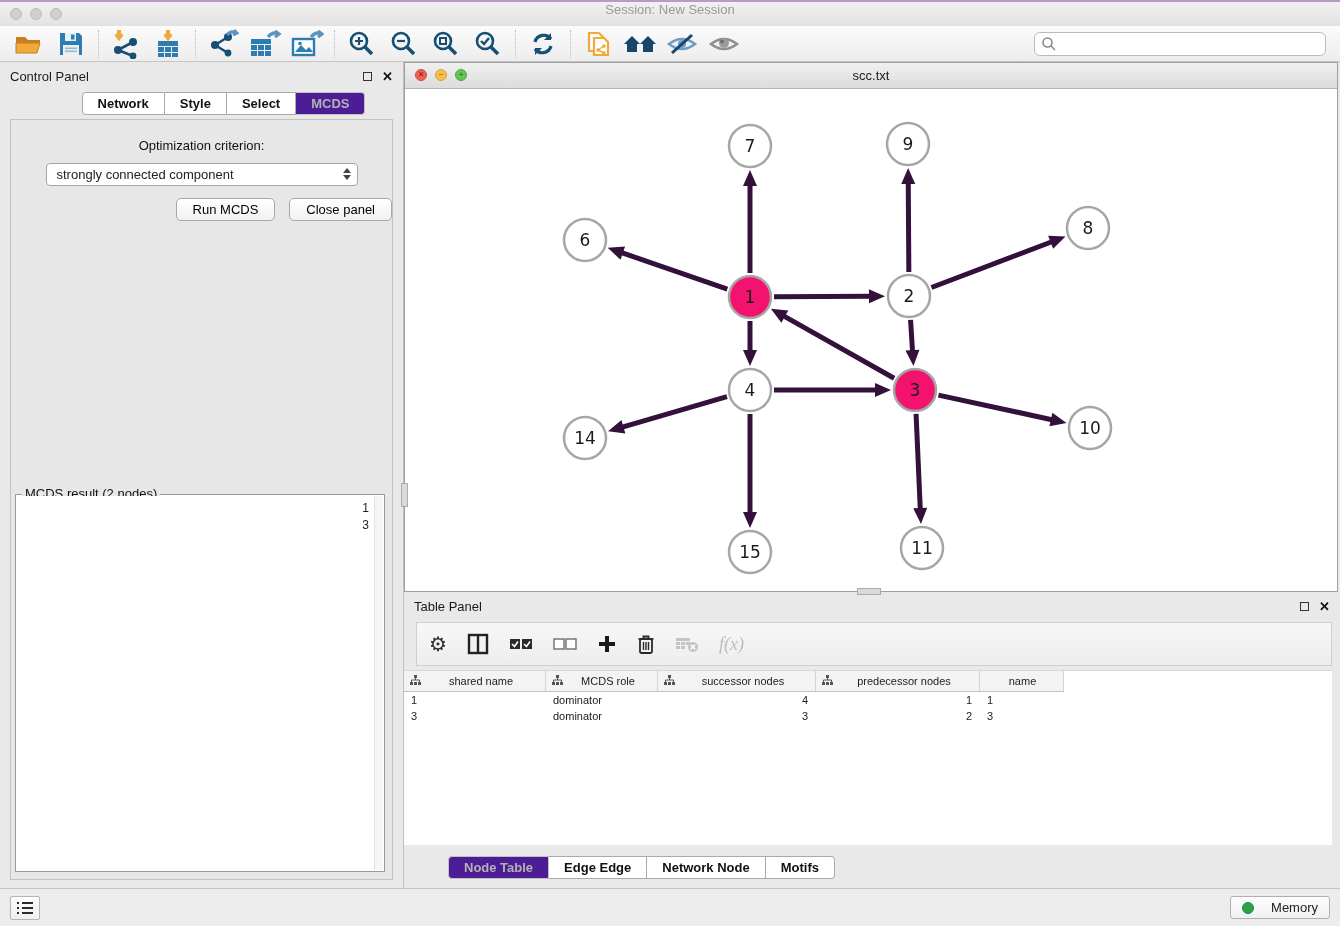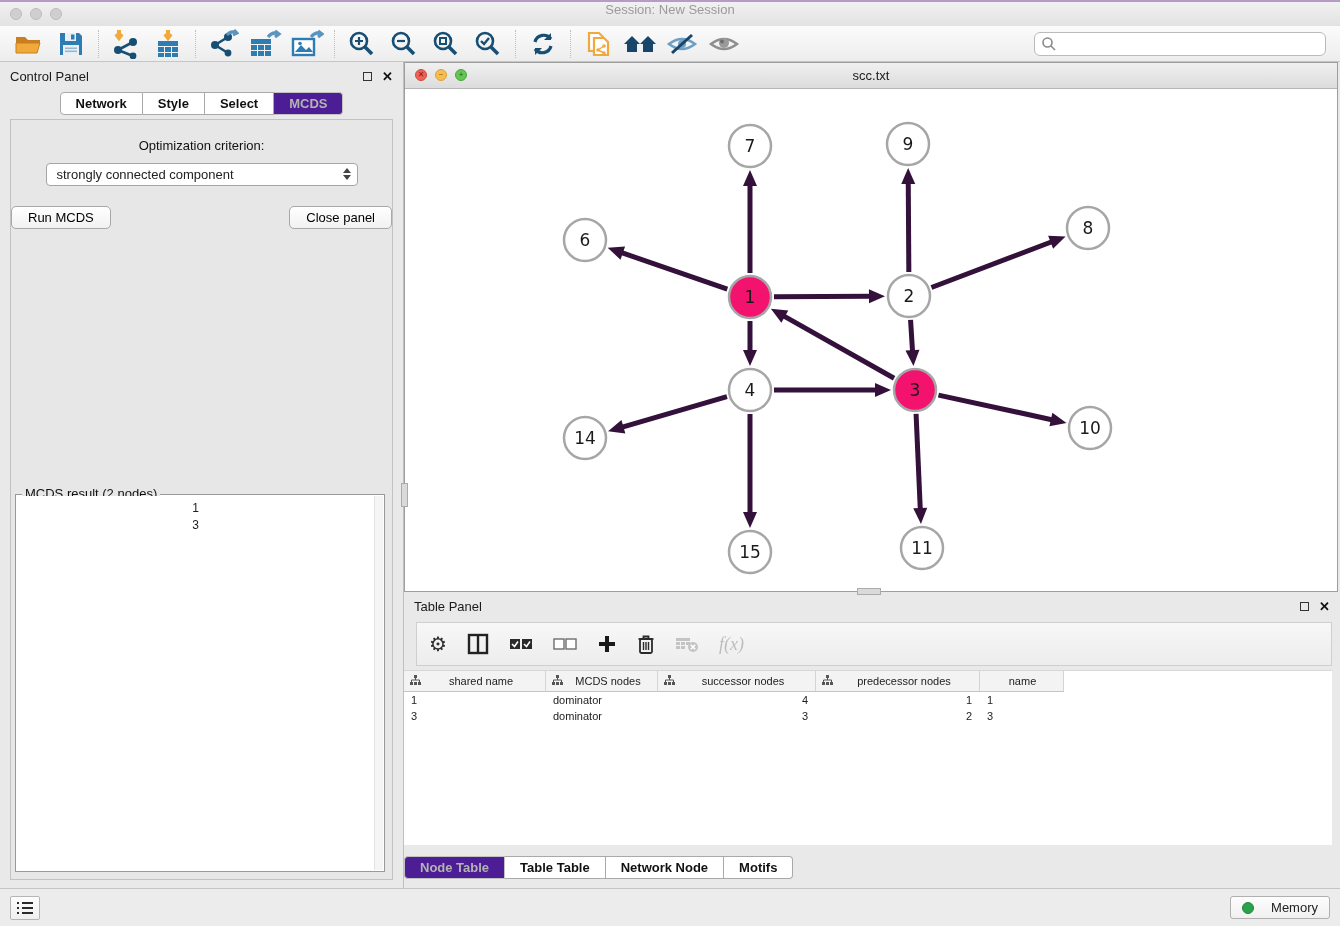--- a/index.html
+++ b/index.html
@@ -29,41 +29,41 @@
 
   
   .main { display:flex; height:826px; position:relative; }
 
   
   .control-panel { width:404px; background:#E9E9E9; border-right:1px solid #BFBFBF; display:flex; flex-direction:column; }
   .panel-head { height:28px; display:flex; align-items:center; padding:0 10px; font-size:13px; color:#1A1A1A; }
   .panel-head .ph-icons { margin-left:auto; display:flex; gap:10px; align-items:center; }
   .float-ic { width:9px; height:9px; border:1.5px solid #333; display:inline-block; }
   .close-ic { font-size:13px; font-weight:bold; color:#111; line-height:1; }
-  .cp-tabs { display:flex; justify-content:center; margin-top:2px; position:relative; z-index:2; }
+  .cp-tabs { display:flex; justify-content:center; margin-top:2px; position:relative; z-index:2;margin-left:44px; }
   .tab { padding:3px 15px; font-size:13px; font-weight:600; background:#FFF; border:1px solid #A9A9A9;
          border-left-width:0; color:#111; cursor:default; }
   .tab:first-child { border-left-width:1px; border-radius:4px 0 0 4px; }
   .tab:last-child { border-radius:0 4px 4px 0; }
   .tab.active { background:#4c1d95; color:#B3B3B3; border-color:#C2C2C2; }
   .cp-body { flex:1; margin:4px 10px 8px 10px; border:1px solid #C2C2C2; background:#E7E7E7;
              position:relative; text-align:center; padding-top:18px; }
   .opt-label { font-size:13px; color:#111; }
   .dropdown { width:312px; height:23px; margin:10px auto 0; background:#FFF; border:1px solid #A5A5A5;
               border-radius:4px; position:relative; display:flex; align-items:center; padding:0 32px 0 10px;
               font-size:13px; text-align:left; }
   .dd-stepper { position:absolute; right:6px; top:4px; display:flex; flex-direction:column; gap:2px; }
   .dd-stepper i { width:0; height:0; border-left:4px solid transparent; border-right:4px solid transparent; display:block; }
   .dd-up { border-bottom:5px solid #444; }
   .dd-down { border-top:5px solid #444; }
-  .cp-buttons { margin-top:20px; display:flex; justify-content:space-between; gap:28px; }
+  .cp-buttons { margin-top:12px; display:flex; justify-content:flex-end; gap:14px; }
   .btn { background:linear-gradient(#FFFFFF,#F1F1F1); border:1px solid #A8A8A8; border-radius:5px;
          padding:3px 16px; font-size:13px; font-family:"Liberation Sans",sans-serif; cursor:default; }
   .result-fieldset { position:absolute; left:4px; right:7px; top:374px; height:378px;
-                     border:1px solid #9A9A9A; text-align:center; background:#FFF;padding-left:37px; }
+                     border:1px solid #9A9A9A; text-align:right; background:#FFF;padding-left:37px; }
   .result-legend { position:absolute; top:-9px; left:6px; background:#E7E7E7; padding:0 3px; font-size:13px; color:#111; }
   .result-box { position:absolute; inset:1px; background:#FFF; padding:4px 14px 4px 5px; font-size:12px;
                 line-height:17px; overflow:hidden; }
   .result-scroll { position:absolute; right:1px; top:1px; bottom:1px; width:9px; background:#F5F5F5;
                    border-left:1px solid #E3E3E3; }
 
   
   .right-area { flex:1; display:flex; flex-direction:column; }
   .network-window { height:530px; border:1px solid #9E9E9E; background:#FFF; display:flex; flex-direction:column; margin-right:2px; }
   .nw-titlebar { height:26px; background:linear-gradient(#F0F0F0,#DCDCDC); border-bottom:1px solid #B5B5B5;
@@ -455,21 +455,21 @@
                 <span><svg width="11" height="11" viewBox="0 0 11 11">
                     <rect x="4" y="0" width="3" height="3" fill="#555"></rect>
                     <line x1="5.5" y1="3" x2="5.5" y2="5" stroke="#555"></line>
                     <line x1="1.5" y1="5" x2="9.5" y2="5" stroke="#555"></line>
                     <line x1="1.5" y1="5" x2="1.5" y2="7" stroke="#555"></line>
                     <line x1="9.5" y1="5" x2="9.5" y2="7" stroke="#555"></line>
                     <rect x="0" y="7" width="3" height="3" fill="#555"></rect>
                     <rect x="4" y="7" width="3" height="3" fill="#555"></rect>
                     <rect x="8" y="7" width="3" height="3" fill="#555"></rect>
                   </svg></span>
-                <span class="lbl">MCDS nodes</span>
+                <span class="lbl">MCDS role</span>
               </div>
               <div class="nt-hcell" style="width: 158px;">
                 <span><svg width="11" height="11" viewBox="0 0 11 11">
                     <rect x="4" y="0" width="3" height="3" fill="#555"></rect>
                     <line x1="5.5" y1="3" x2="5.5" y2="5" stroke="#555"></line>
                     <line x1="1.5" y1="5" x2="9.5" y2="5" stroke="#555"></line>
                     <line x1="1.5" y1="5" x2="1.5" y2="7" stroke="#555"></line>
                     <line x1="9.5" y1="5" x2="9.5" y2="7" stroke="#555"></line>
                     <rect x="0" y="7" width="3" height="3" fill="#555"></rect>
                     <rect x="4" y="7" width="3" height="3" fill="#555"></rect>
@@ -508,21 +508,21 @@
                 <div class="nt-cell al-right" style="width: 158px;">3</div>
                 <div class="nt-cell al-right" style="width: 164px;">2</div>
                 <div class="nt-cell al-left" style="width: 84px;">3</div>
               </div>
             </div>
         </div>
       </div>
       <div class="tp-tabs">
         <div class="cp-tabs">
             <div class="tab active">Node Table</div>
-            <div class="tab">Table Table</div>
+            <div class="tab">Edge Edge</div>
             <div class="tab">Network Node</div>
             <div class="tab">Motifs</div>
           </div>
       </div>
     </div>
   </div>
 </div>
 
 <div class="statusbar">
   <span class="sb-btn">

